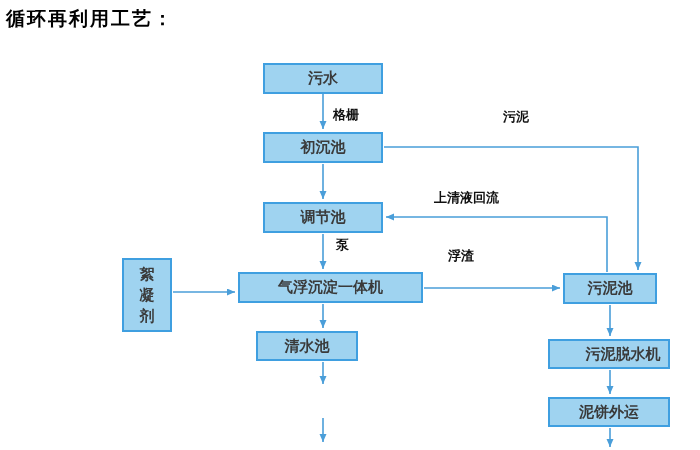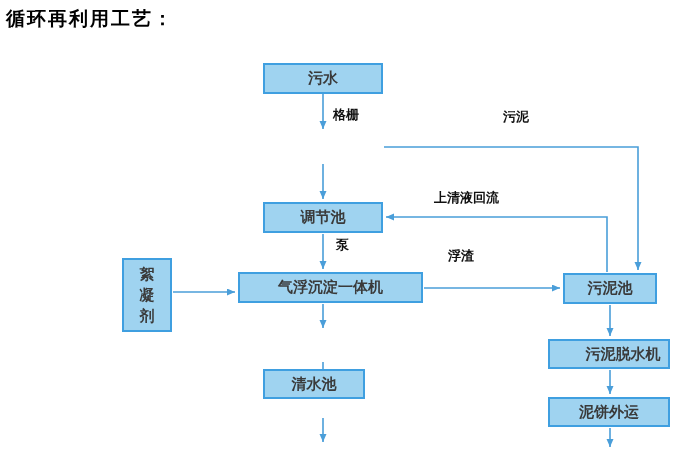--- a/index.html
+++ b/index.html
@@ -71,28 +71,29 @@
       <line x1="610" y1="305" x2="610" y2="336" marker-end="url(#arrow)"></line>
       <line x1="610" y1="370" x2="610" y2="394" marker-end="url(#arrow)"></line>
       <line x1="610" y1="428" x2="610" y2="447" marker-end="url(#arrow)"></line>
     </g>
   </svg>
 
   <div class="title">循环再利用工艺：</div>
 
   <div class="node" style="left:263px; top:63px;  width:120px; height:31px;">污水</div>
 
+  <div class="node" style="left:263px; top:132px; width:120px; height:31px;">初沉池</div>
 
   <div class="node" style="left:263px; top:202px; width:120px; height:31px;">调节池</div>
 
   <div class="node" style="left:238px; top:272px; width:185px; height:31px;">气浮沉淀一体机</div>
 
   <div class="node node-vertical" style="left:122px; top:258px; width:50px; height:74px;">絮凝剂</div>
 
-  <div class="node" style="left:263px; top:331px; width:102px; height:30px;margin-top:38px;">清水池</div>
+  <div class="node" style="left:256px; top:331px; width:102px; height:30px;">清水池</div>
 
 
   <div class="node" style="left:563px; top:273px; width:94px; height:31px;">污泥池</div>
 
   <div class="node" style="left:548px; top:339px; width:122px; height:30px;padding-left:28px;">污泥脱水机</div>
 
   <div class="node" style="left:548px; top:397px; width:122px; height:30px;">泥饼外运</div>
 
   <div class="edge-label" style="left:333px; top:106px;">格栅</div>
 

